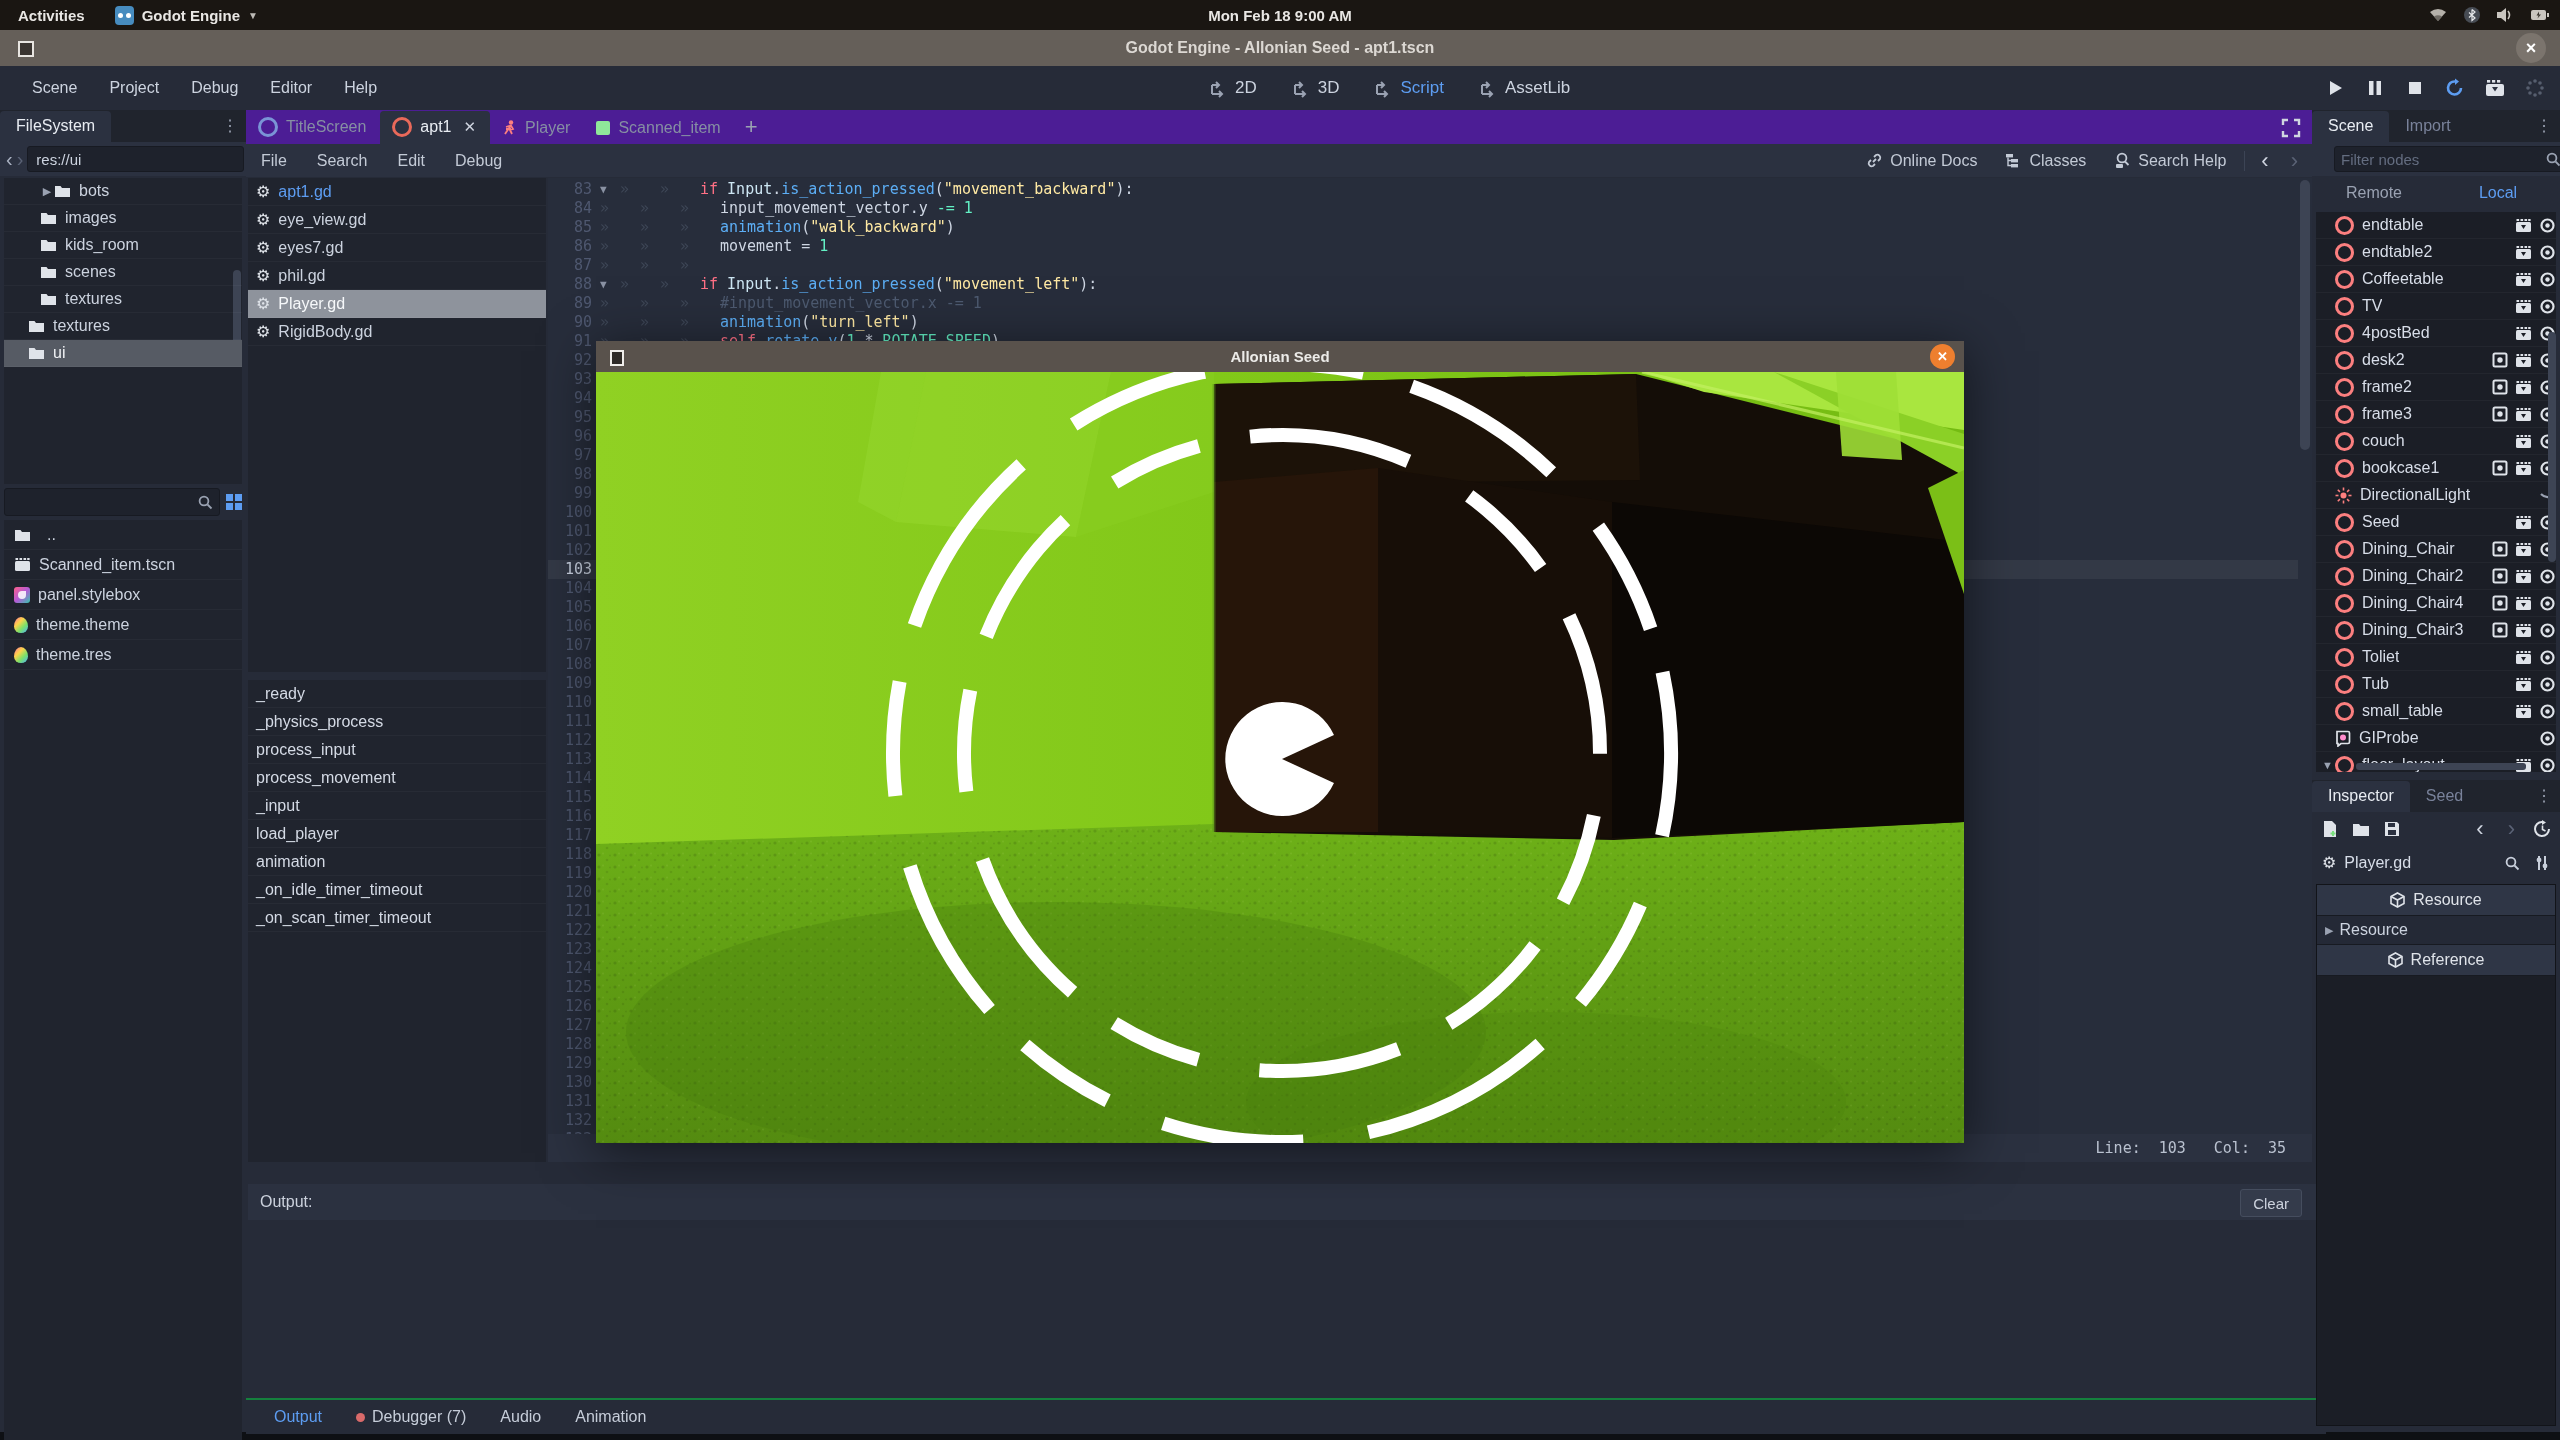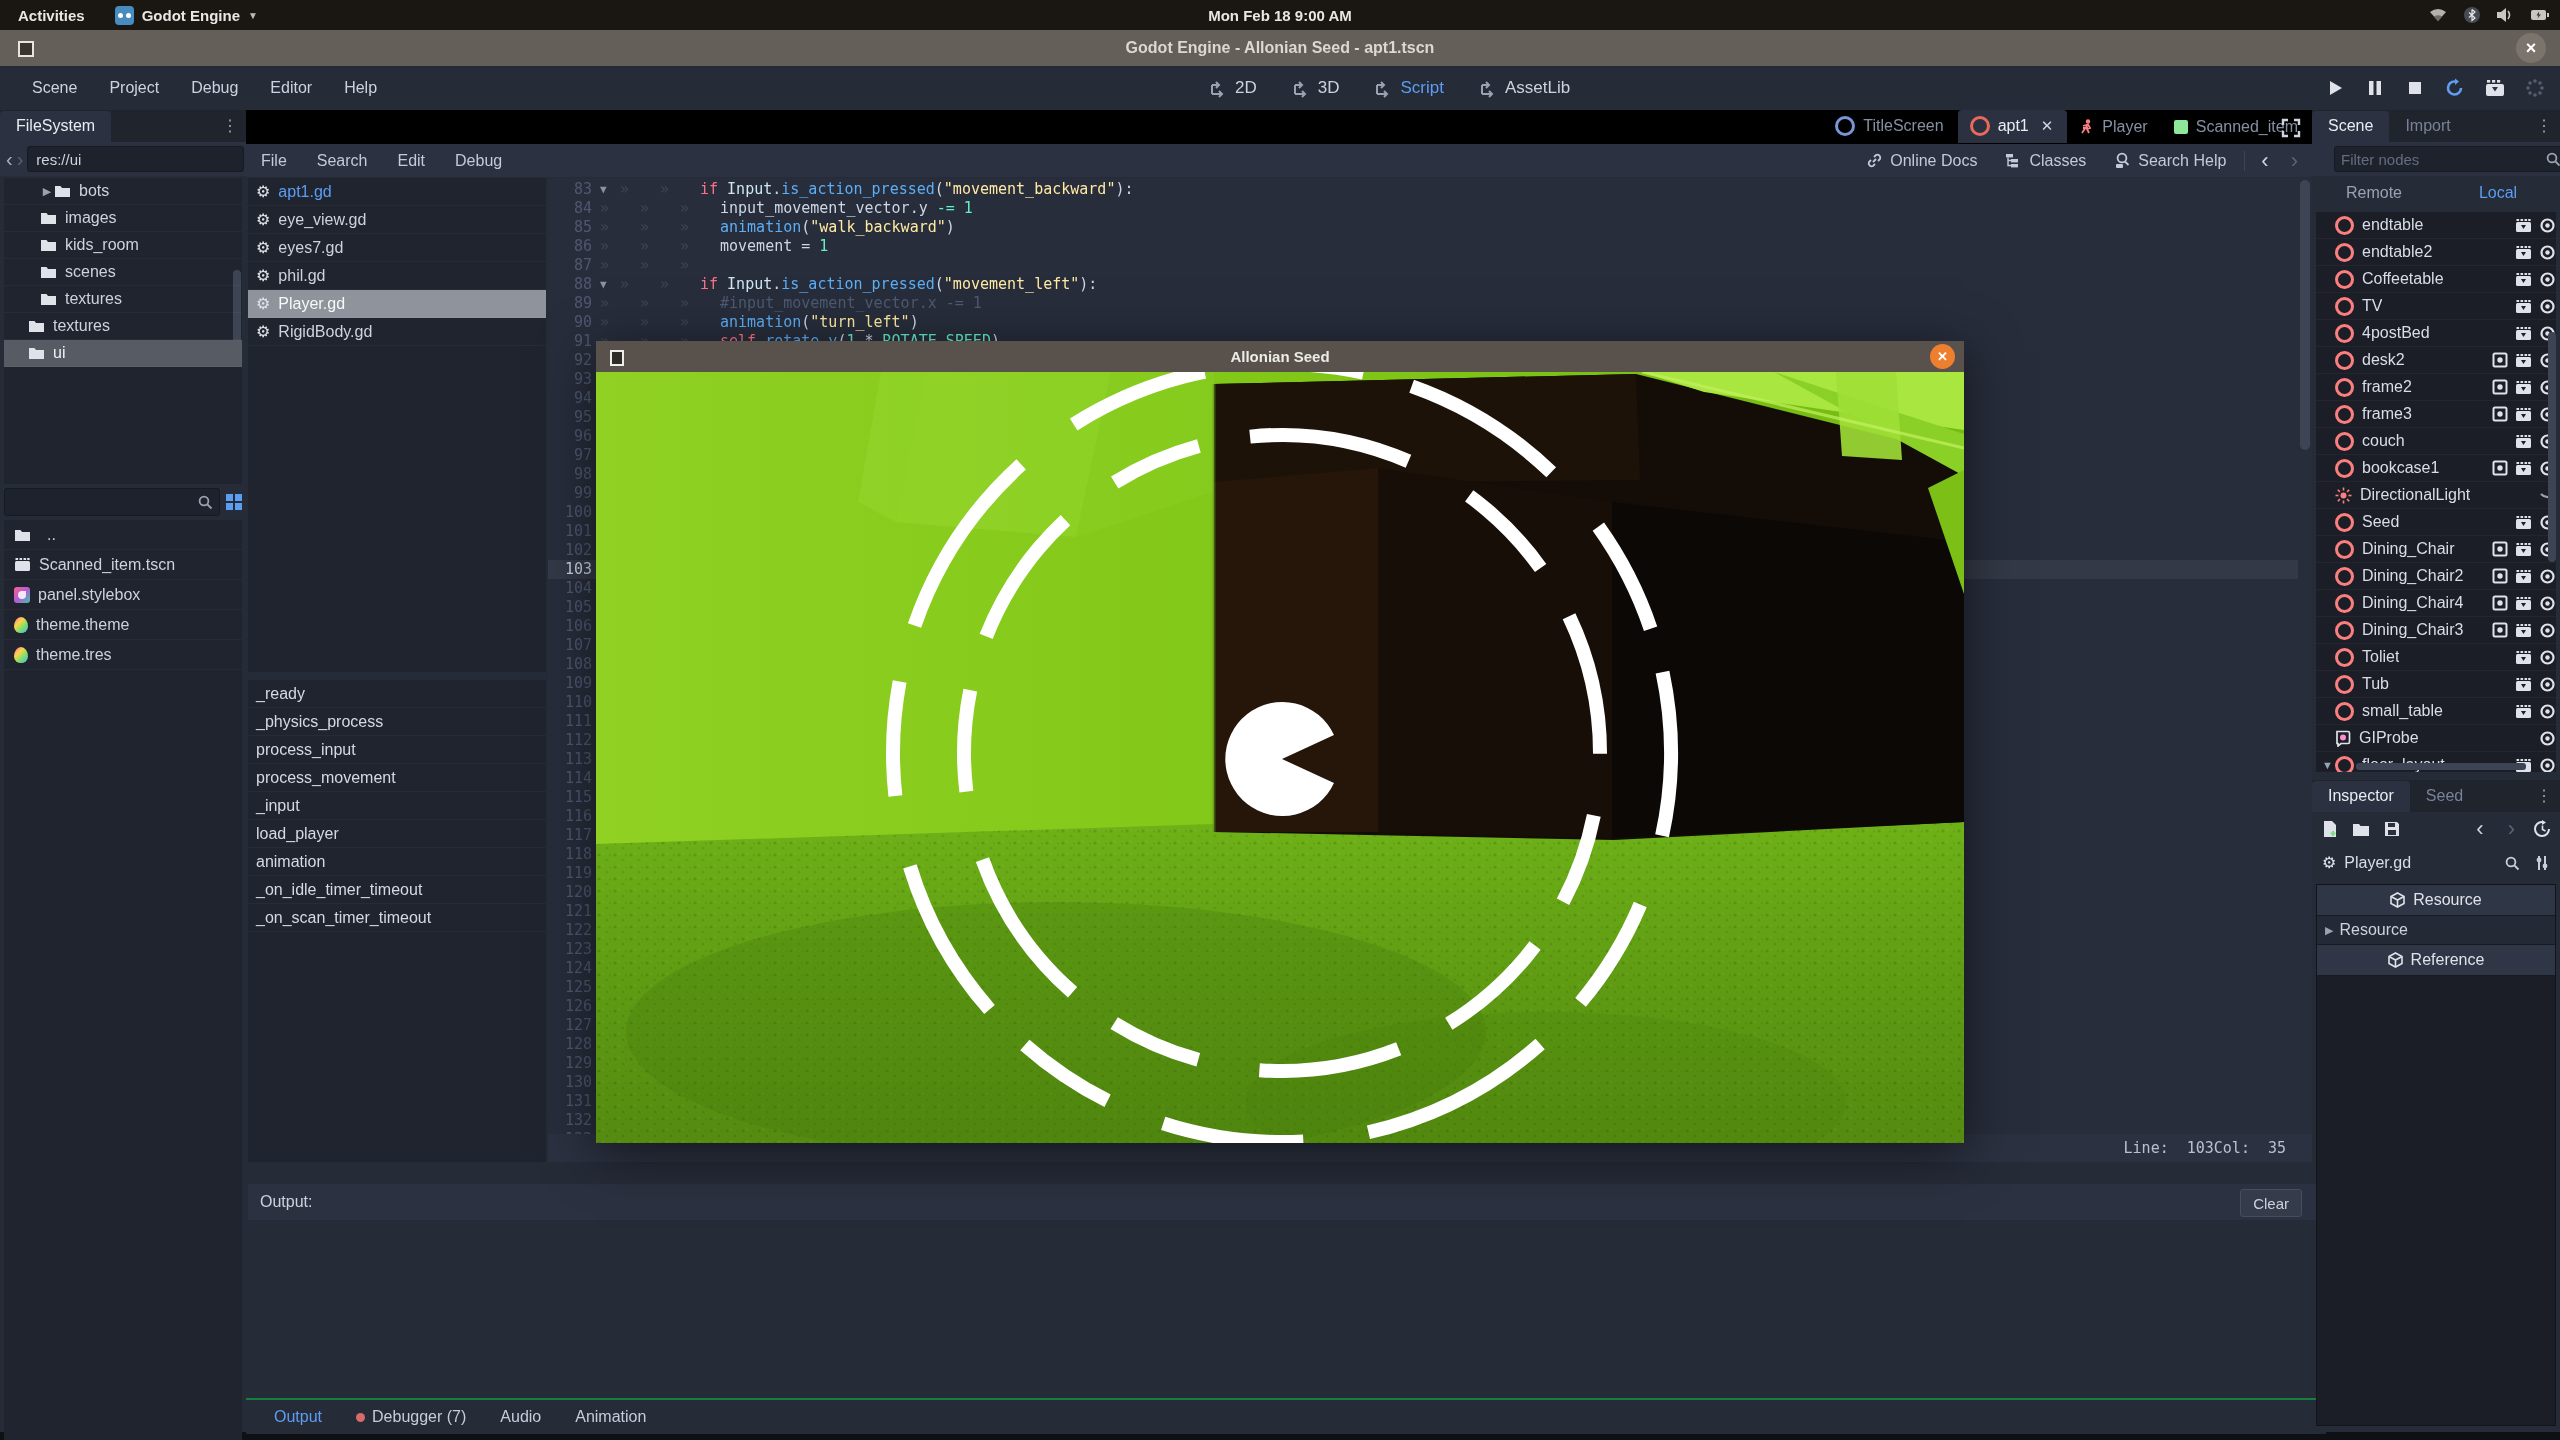--- a/index.html
+++ b/index.html
@@ -70,21 +70,21 @@
   .fs-files{position:relative;margin:0 4px;height:940px;background:#20242e;overflow:hidden;}
   .file-row{height:29px;display:flex;align-items:center;gap:8px;padding-left:10px;font-size:16px;color:#ccd3df;
     border-bottom:1px solid rgba(255,255,255,0.035);}
   .theme-drop{width:14px;height:16px;border-radius:50% 50% 50% 50%/60% 60% 40% 40%;
     background:linear-gradient(135deg,#ff6d9e 0%,#ffd24a 35%,#7ae06a 65%,#4ab3ff 100%);}
   .stylebox-ic{width:16px;height:16px;border-radius:3px;background:linear-gradient(135deg,#ff5f8a,#b55bd6 50%,#36c7b0);position:relative;}
   .stylebox-ic:before{content:"";position:absolute;left:4px;top:4px;width:8px;height:8px;border-radius:50% 0 50% 50%;background:#fff;opacity:.85;}
   .vscroll{position:absolute;right:1px;width:8px;border-radius:4px;background:#3d4454;}
 
   
-  .scene-tabs{height:34px;background:#000000;display:flex;align-items:flex-end;position:relative;flex-direction:column;}
+  .scene-tabs{height:34px;background:#4c1d95;display:flex;align-items:center;position:relative;}
   .stab{display:flex;align-items:center;gap:8px;padding:6px 14px 7px 12px;font-size:16px;color:#868fa3;}
   .stab.active{background:#2b3140;color:#e9edf3;border-radius:4px 4px 0 0;}
   .stab .close{color:#cfd5e0;font-size:15px;margin-left:4px;}
   .stab-plus{color:#9aa2b2;font-size:22px;padding:0 10px;}
   .fullscr{position:absolute;right:10px;top:7px;}
   .circle-ic{width:14px;height:14px;border-radius:50%;border:3px solid;}
   .c-blue{border-color:#7a94d6;}
   .c-red{border-color:#e9695a;}
   .sq-green{width:14px;height:14px;background:#8fe79a;border-radius:2px;}
   .script-menu{height:33px;background:#2b3140;display:flex;align-items:center;position:relative;}
@@ -113,21 +113,21 @@
   .code-row.current{background:rgba(255,255,255,0.06);}
   .code-row .num{width:44px;text-align:right;padding-right:8px;color:#4f5870;flex:none;}
   .code-row.current .num{color:#c9d1e0;}
   .marks{display:inline-flex;flex:none;}
   .mark-tab{display:inline-block;width:40px;color:#3e4757;}
   .mark-fold{display:inline-block;width:20px;color:#8a92a3;font-size:11px;}
   .tok-kw{color:#ff7085;} .tok-fn{color:#5caef5;} .tok-str{color:#ffe9a3;}
   .tok-num{color:#63f0c4;} .tok-base{color:#ced6e3;} .tok-com{color:#4d5a70;} .tok-type{color:#cde6f3;}
   .code-vscroll{position:absolute;right:2px;top:2px;width:10px;height:270px;border-radius:5px;background:#3d4454;}
   .code-status{position:absolute;left:0;right:0;bottom:0;height:28px;background:#2b3140;
-    display:flex;align-items:center;justify-content:flex-end;padding-right:26px;
+    display:flex;align-items:center;justify-content:flex-end;gap:28px;padding-right:26px;
     font-family:"DejaVu Sans Mono",monospace;font-size:15px;color:#b9c1cf;}
   .code-status .pair{display:flex;gap:18px;}
 
   
   .out-header{position:absolute;left:2px;top:1074px;width:2062px;height:36px;background:#2b3140;
     display:flex;align-items:center;font-size:16px;color:#ccd2dd;padding-left:12px;}
   .clear-btn{position:absolute;right:20px;top:5px;height:26px;padding:0 12px;background:#343b4b;
     border:1px solid #454d5e;border-radius:3px;font-size:15px;color:#ccd2dd;display:flex;align-items:center;}
   .out-content{position:absolute;left:2px;top:1110px;width:2062px;height:176px;background:#1c1c1f;
     font-family:"DejaVu Sans Mono",monospace;font-size:15px;color:#d4d7da;padding:14px 0 0 12px;}

